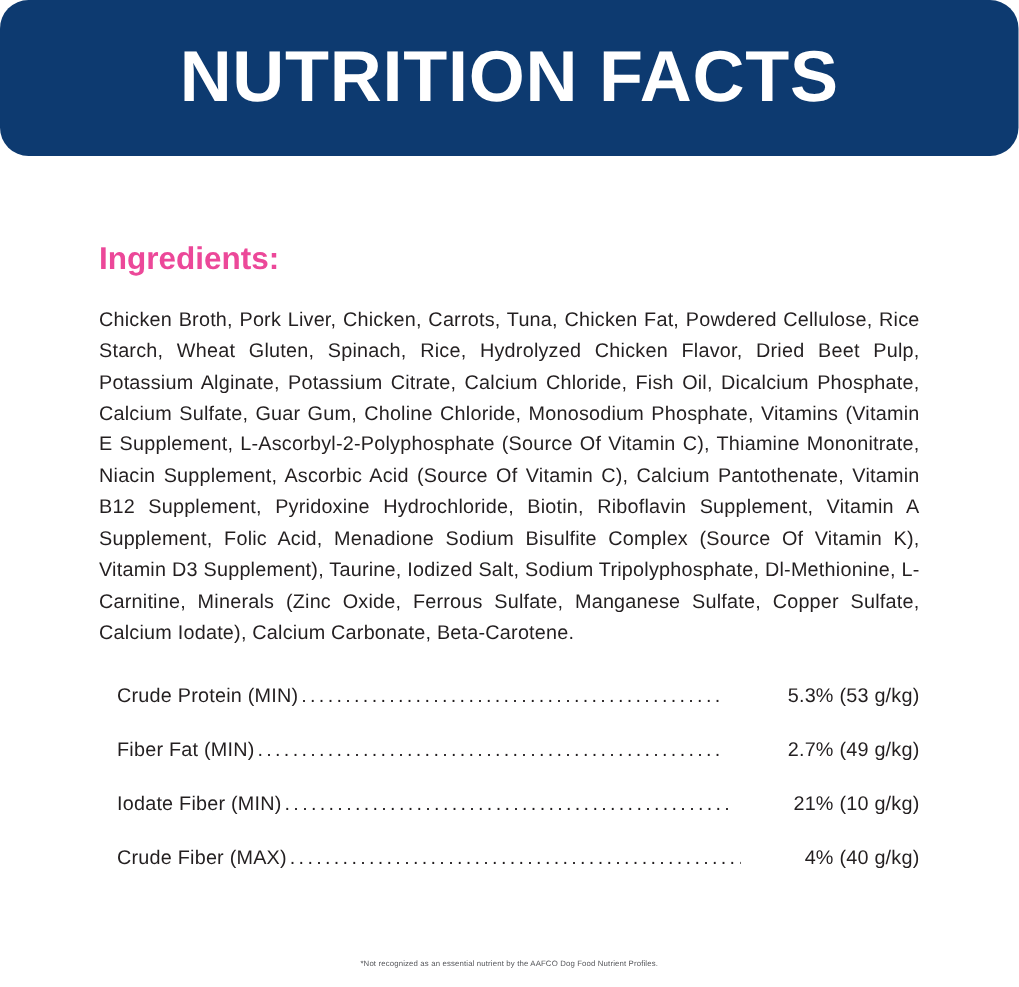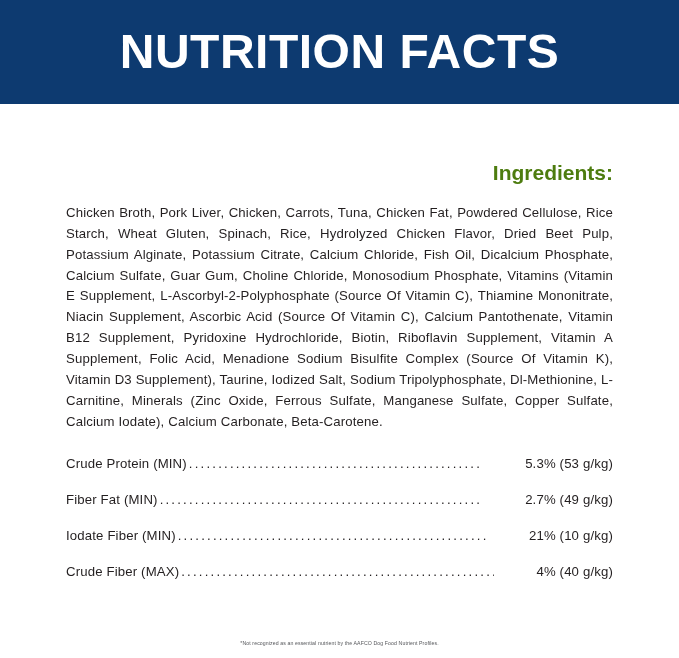--- a/index.html
+++ b/index.html
@@ -19,39 +19,40 @@
     width: 679px;
     height: 658px;
     box-sizing: border-box;
   }
   .header-bar {
     background: #0d3a70;
     height: 104px;
     display: flex;
     align-items: center;
     justify-content: center;
+    border-radius: 19px;
   }
   .header-title {
     color: #ffffff;
     font-size: 48px;
     font-weight: bold;
     letter-spacing: 0.5px;
     line-height: 1;
     text-align: center;
     font-family: "Liberation Sans", sans-serif;
   }
   .content {
     padding: 0 66px;
     box-sizing: border-box;
   }
   .section-title {
-    text-align: right;
+    text-align: left;
     font-size: 21px;
     font-weight: bold;
-    color: #4d7c0f;
+    color: #ec4899;
     margin: 0;
   }
   .ingredients-title {
     padding-top: 57px;
   }
   .ingredients-body {
     margin-top: 18px;
     font-size: 13.2px;
     line-height: 1.58;
     text-align: justify;
@@ -71,20 +72,21 @@
     display: flex;
     align-items: baseline;
     font-size: 13.2px;
     color: #231f20;
     margin-bottom: 21px;
     letter-spacing: 0.15px;
     white-space: nowrap;
   }
   .analysis-label {
     flex: 0 0 auto;
+    margin-left: 12px;
   }
   .analysis-dots {
     flex: 1 1 auto;
     overflow: hidden;
     white-space: nowrap;
     margin: 0 2px;
     color: #231f20;
     font-size: 13.2px;
     letter-spacing: 2.2px;
   }

